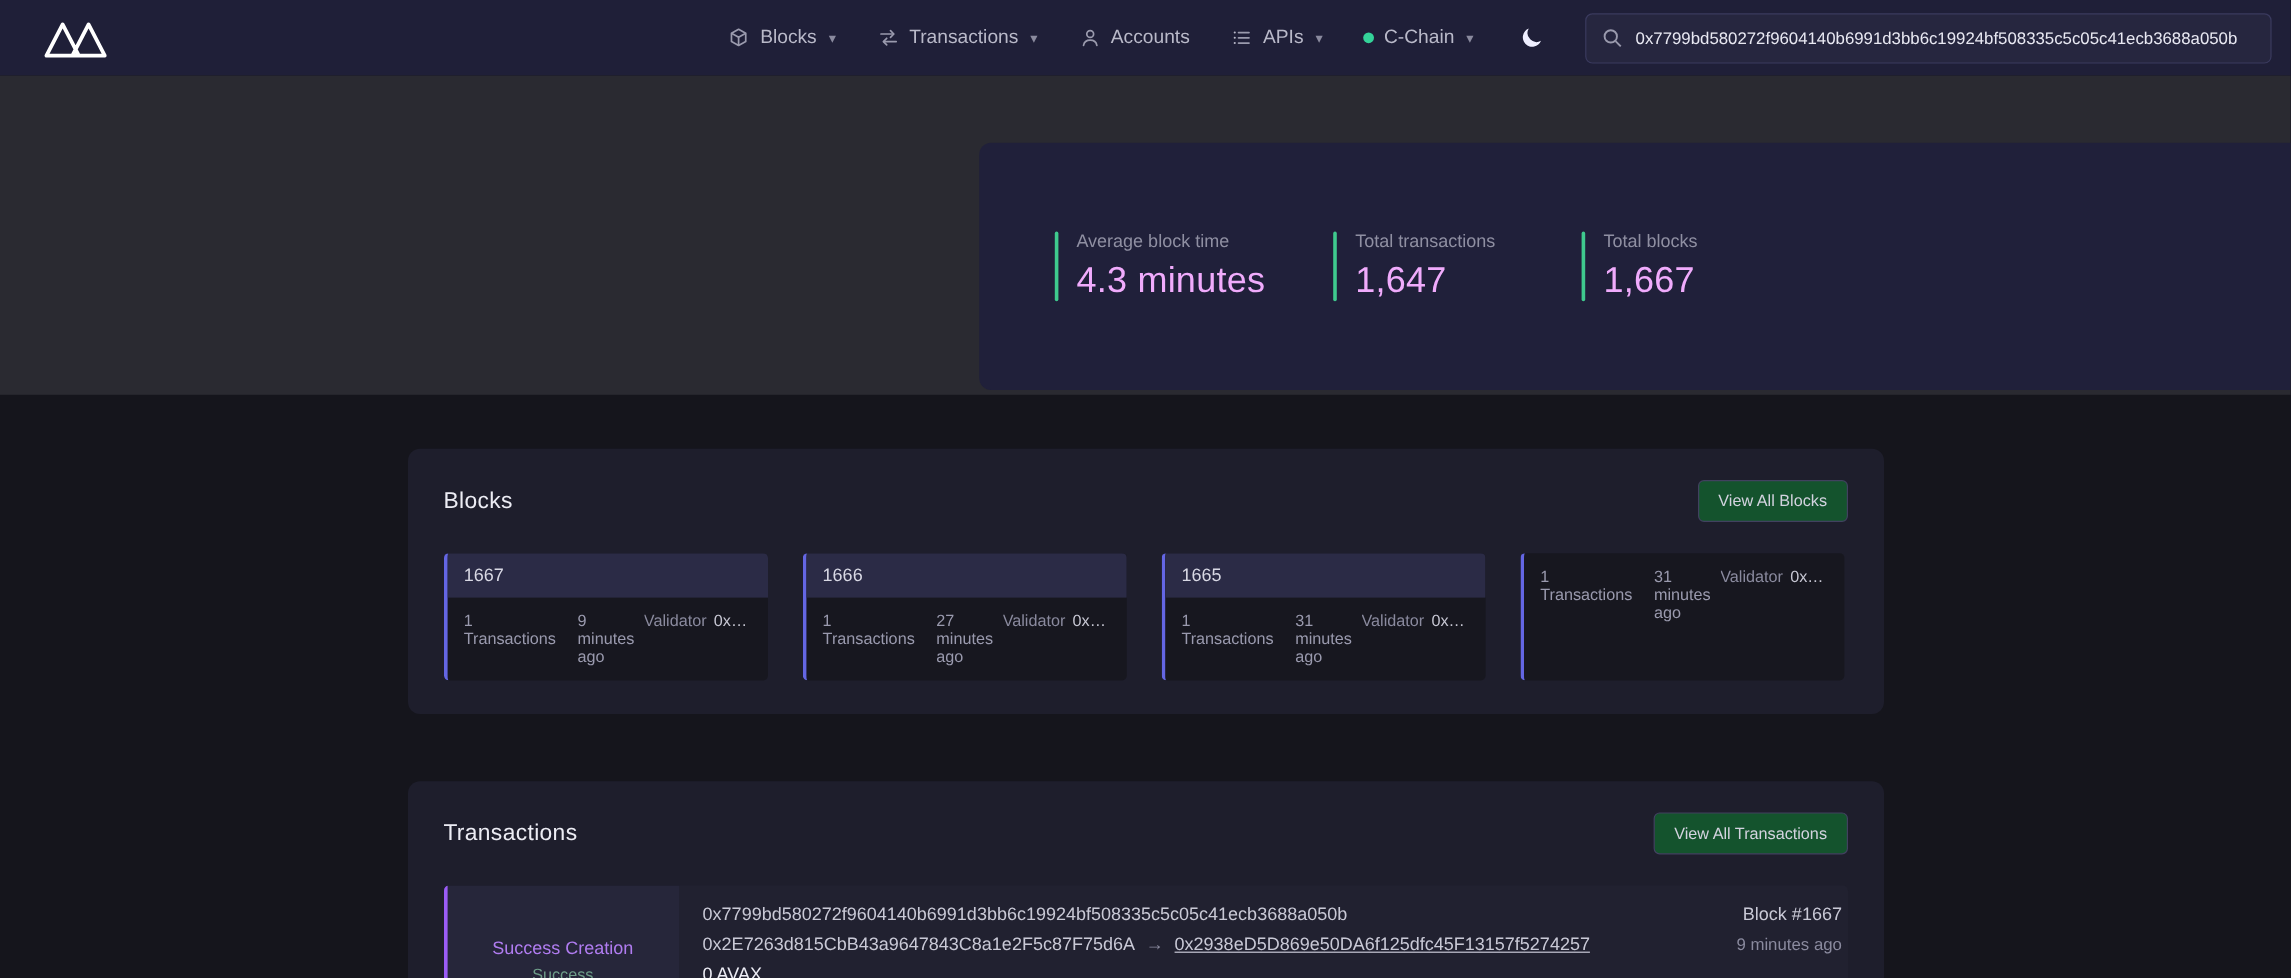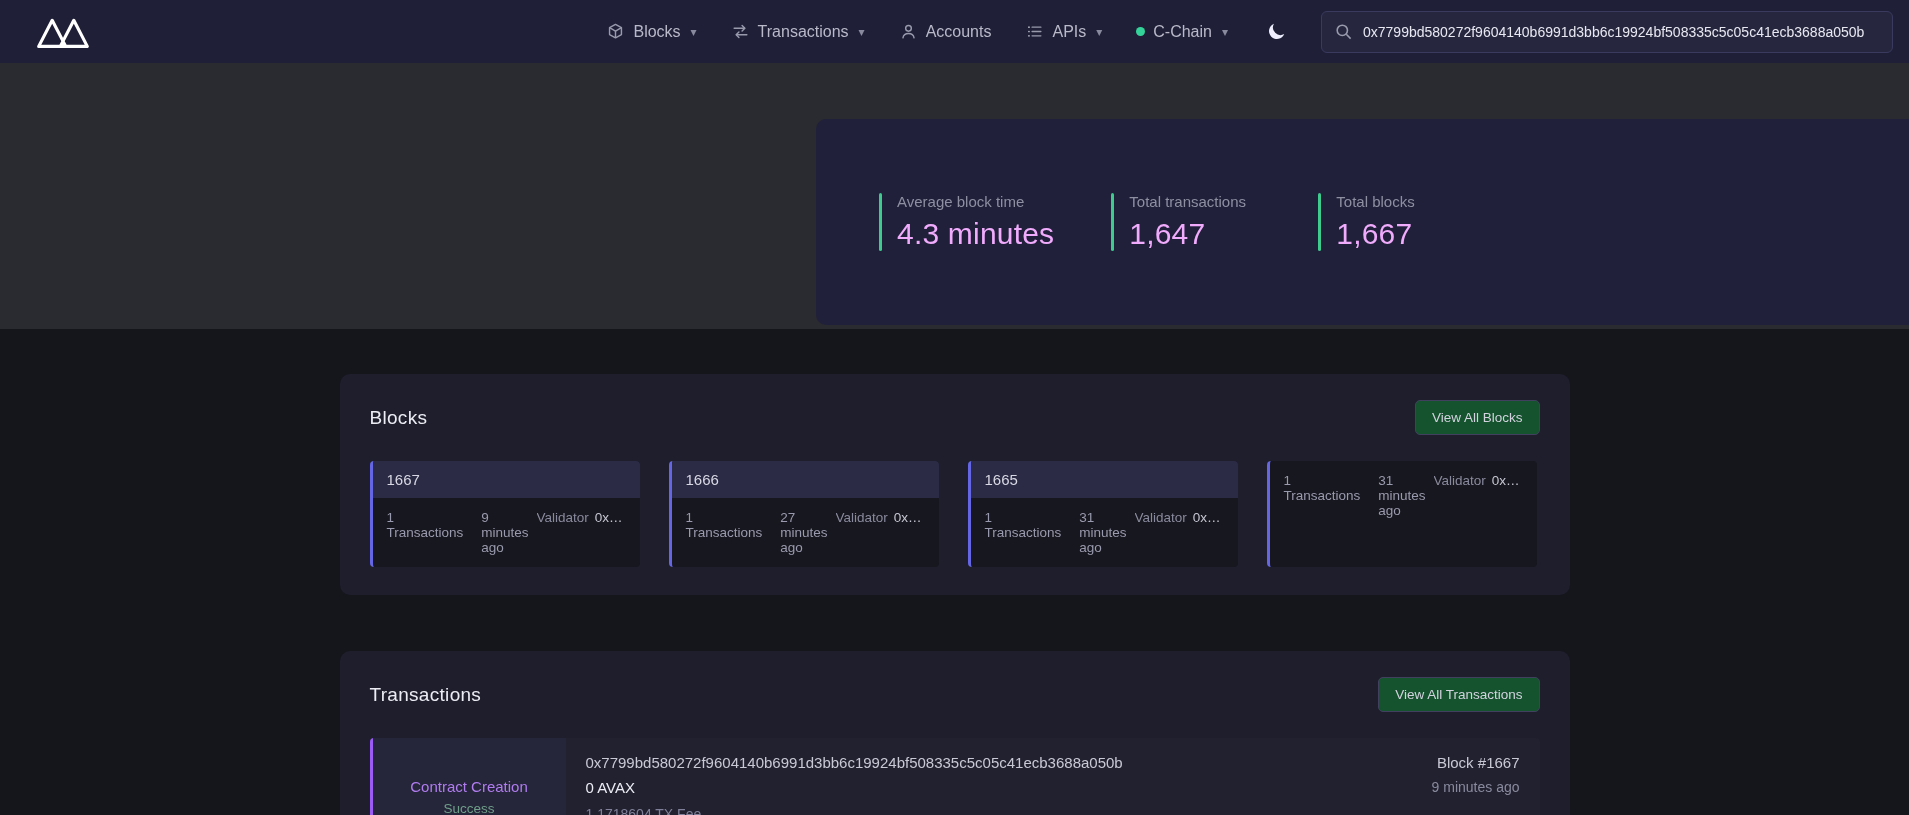--- a/index.html
+++ b/index.html
@@ -246,26 +246,31 @@
 </section>
 
 <section class="section transactions">
   <div class="section-header">
     <div class="section-title">Transactions</div>
     <button class="btn-outline">View All Transactions</button>
   </div>
 
   <div class="tx-row">
     <div class="tx-status">
-      <div class="tx-type">Contract Creation</div>
+      <div class="tx-type">Success Creation</div>
       <div class="tx-result">Success</div>
     </div>
 
     <div class="tx-details">
       <div class="tx-hash">0x7799bd580272f9604140b6991d3bb6c19924bf508335c5c05c41ecb3688a050b</div>
+      <div class="tx-addresses">
+        <span>0x2E7263d815CbB43a9647843C8a1e2F5c87F75d6A</span>
+        <span class="tx-arrow">→</span>
+        <span class="tx-to">0x2938eD5D869e50DA6f125dfc45F13157f5274257</span>
+      </div>
       <div class="tx-amount-line">
         <span class="tx-amount">0 AVAX</span>
         <span class="tx-fee">1.1718604 TX Fee</span>
       </div>
     </div>
 
     <div class="tx-meta">
       <div class="tx-block">Block #1667</div>
       <div class="tx-time">9 minutes ago</div>
     </div>

